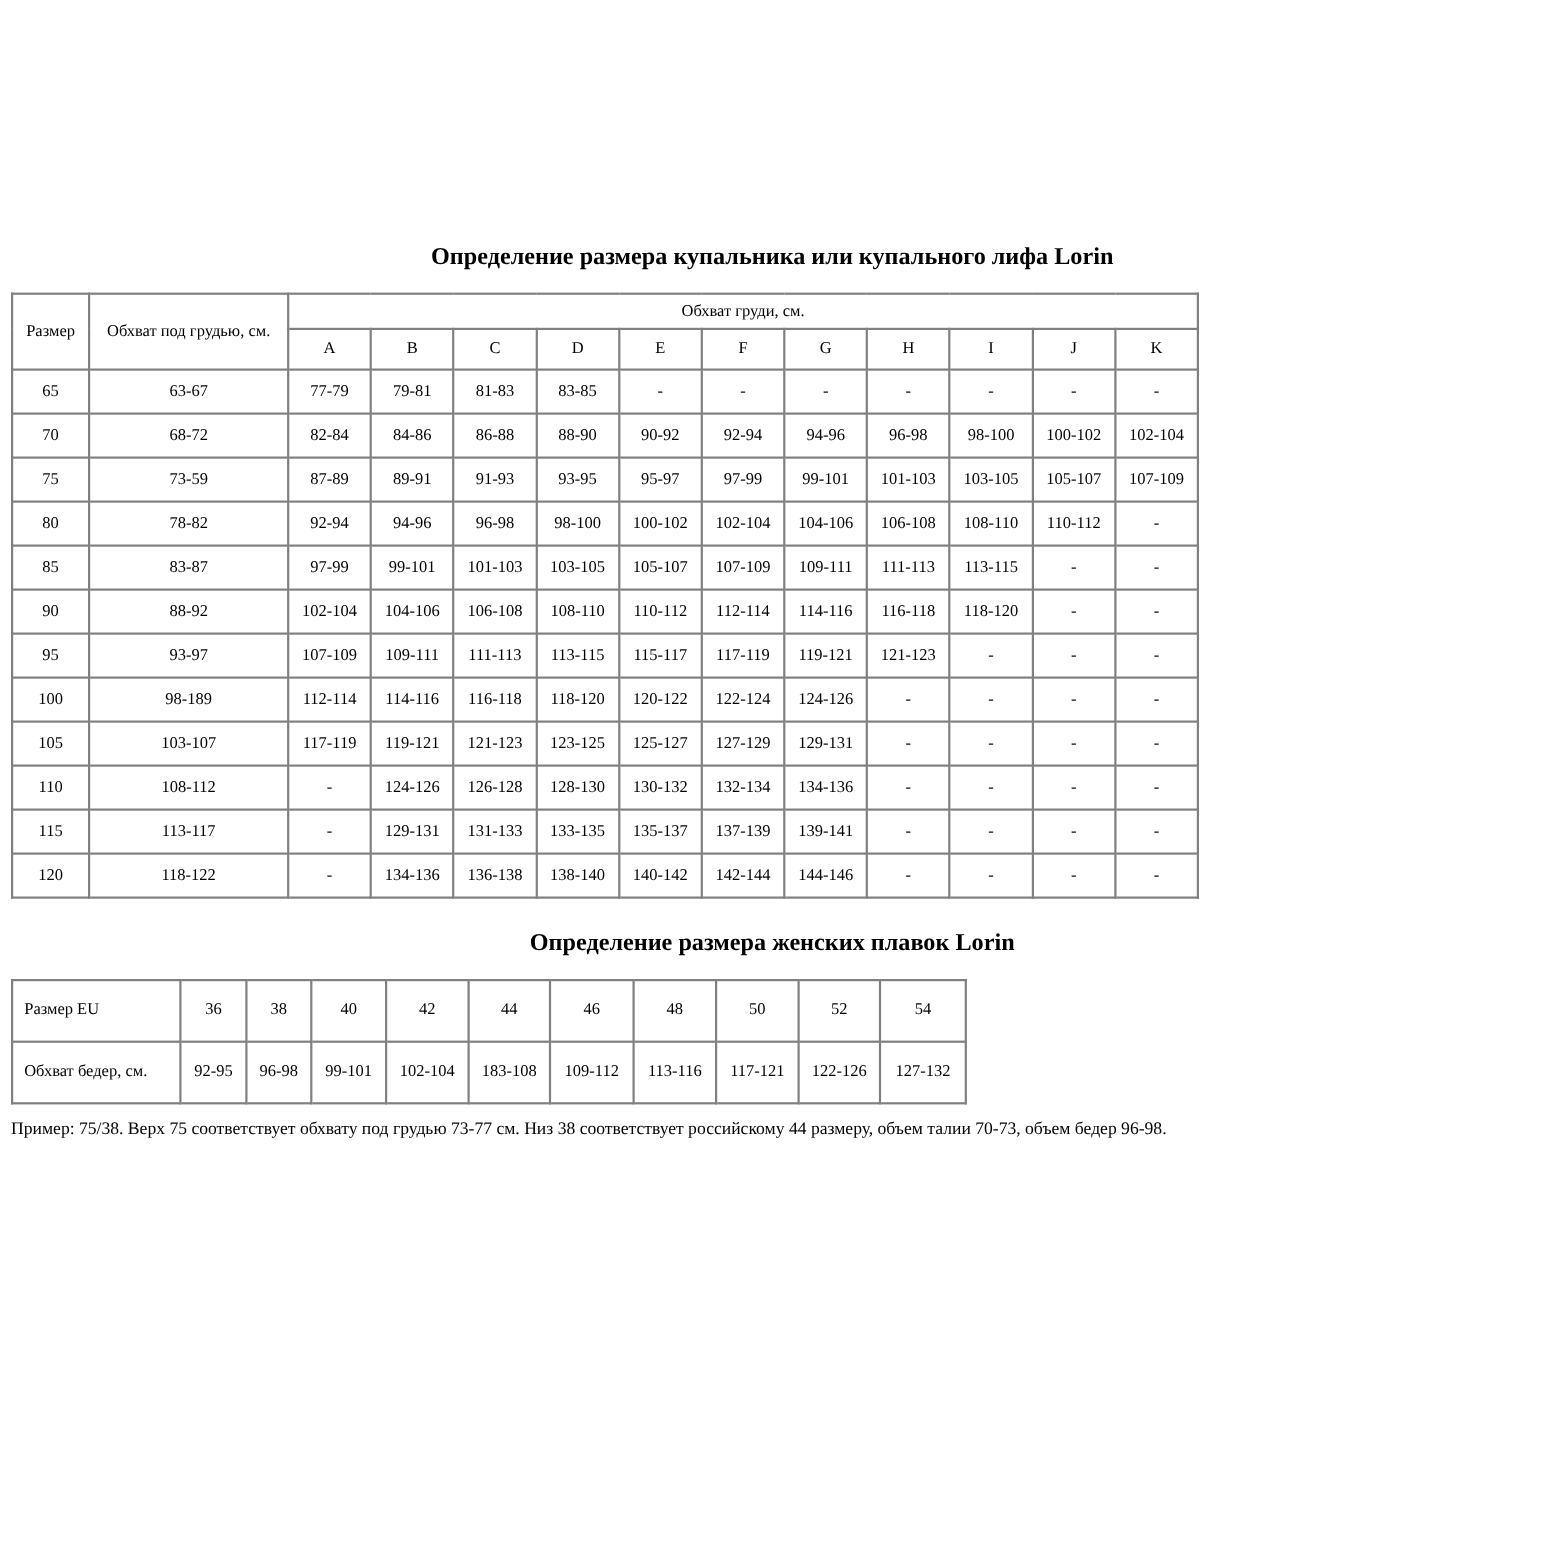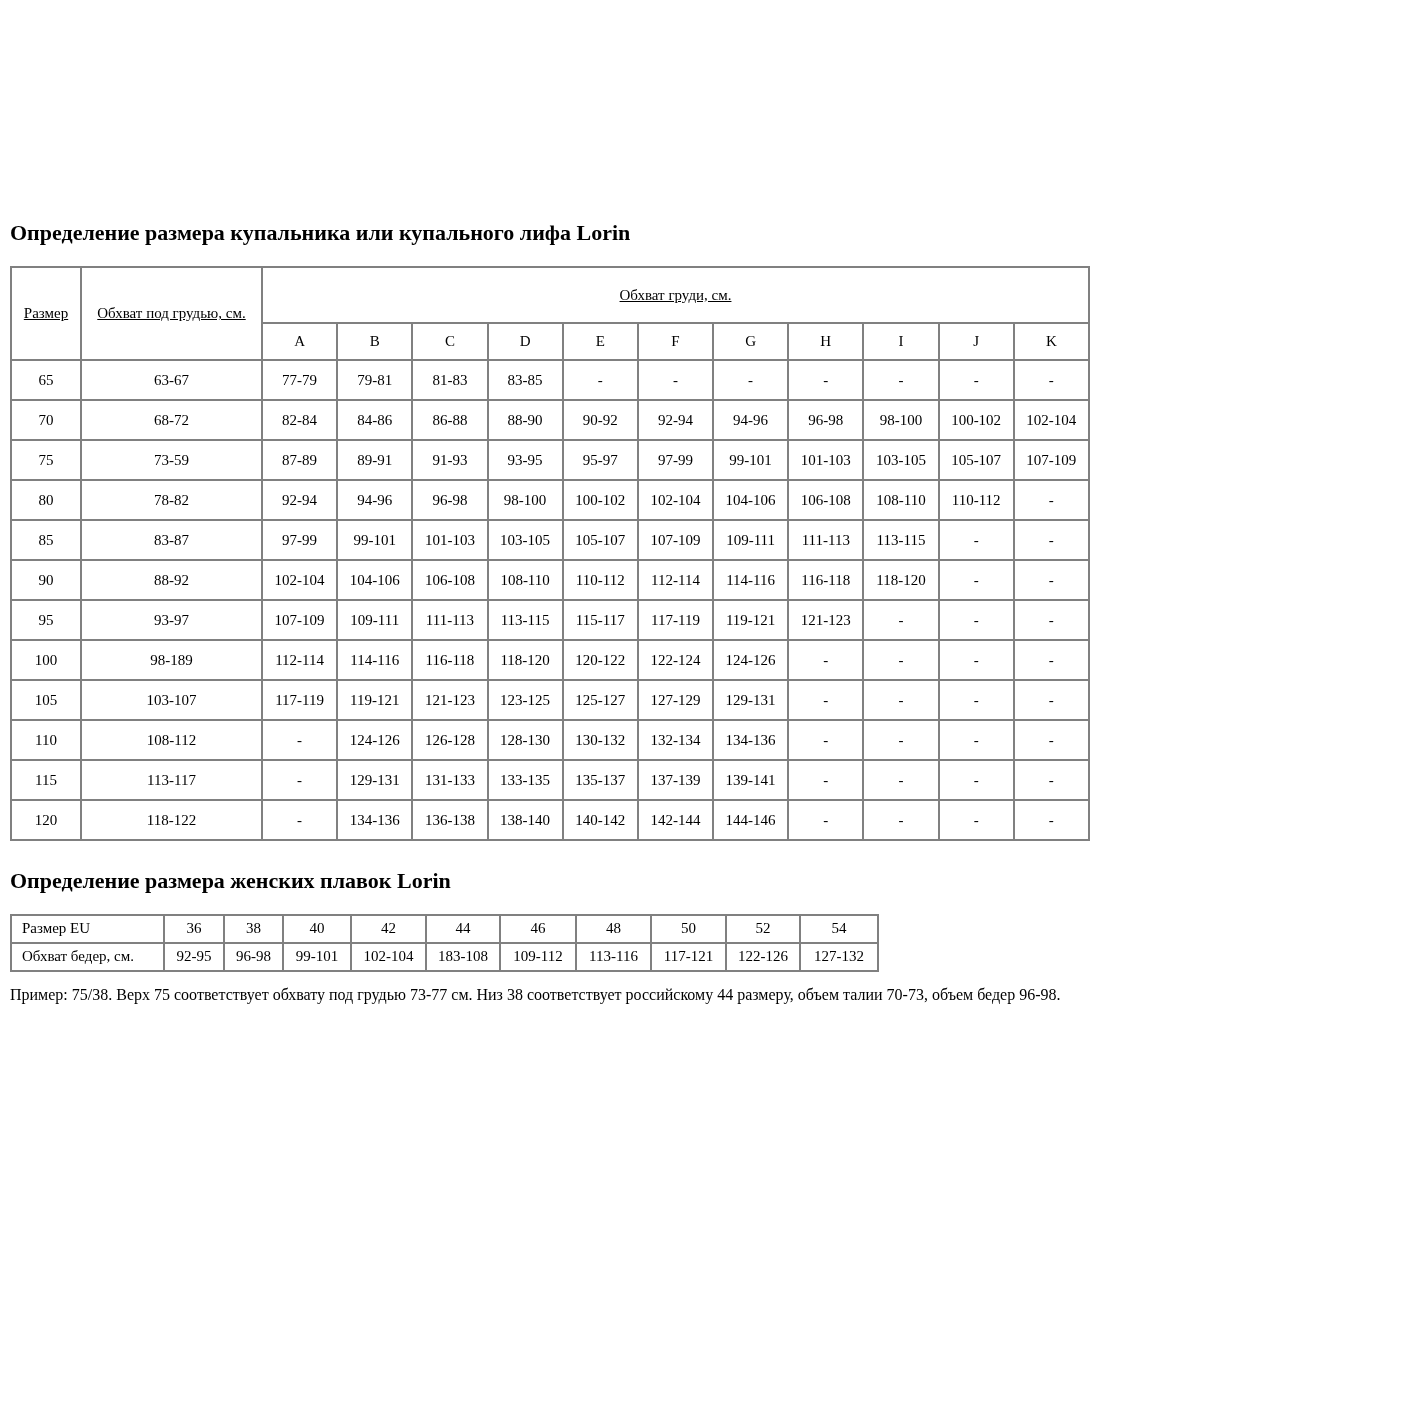--- a/index.html
+++ b/index.html
@@ -8,22 +8,23 @@
     background: #ffffff;
     color: #000000;
     font-family: "Liberation Serif", serif;
   }
   body { width: 1404px; height: 1404px; overflow: hidden; }
   .page { padding: 0 10px; }
 
   .doc-title {
     font-size: 22px;
     font-weight: bold;
-    margin: 0;
+    margin: 11px;
     line-height: 1.15;
+    text-align: center;
   }
   .title-1 { margin-top: 220px; }
   .title-2 { margin-top: 27px; }
 
   table {
     border-collapse: collapse;
     background: #ffffff;
   }
   th, td {
     border: 2px solid #808080;
@@ -34,30 +35,30 @@
     padding: 2px 4px;
     overflow: hidden;
     white-space: nowrap;
   }
 
   .t1 {
     width: 1080px;
     table-layout: fixed;
     margin-top: 21px;
   }
-  .t1 thead .group-row th { height: 56px; text-decoration: underline; }
+  .t1 thead .group-row th { height: 32px; }
   .t1 thead .cup-row th   { height: 37px; }
   .t1 tbody td            { height: 40px; }
 
   .t2 {
     width: 867px;
     table-layout: fixed;
     margin-top: 20px;
   }
-  .t2 td { height: 28px; }
+  .t2 td { height: 56px; }
   .t2 .row-label {
     text-align: left;
     padding-left: 10px;
   }
 
   .note {
     font-size: 16px;
     line-height: 1.15;
     margin: 14px 0 16px 0;
   }

